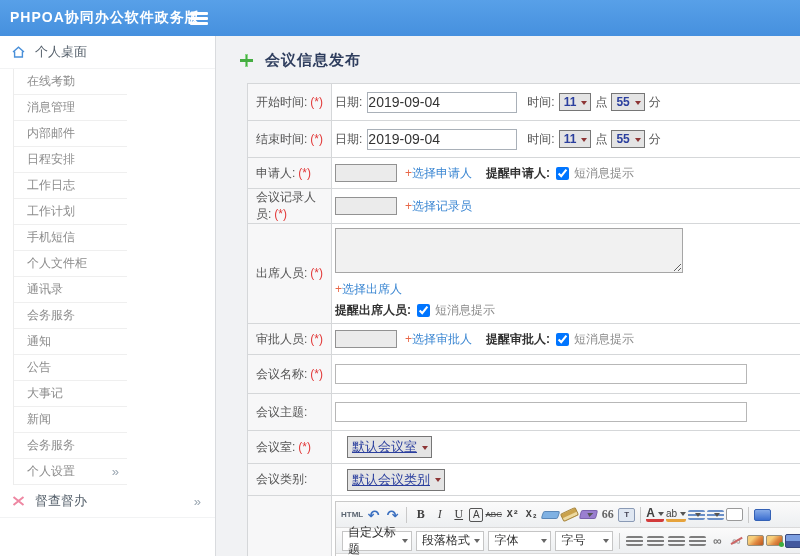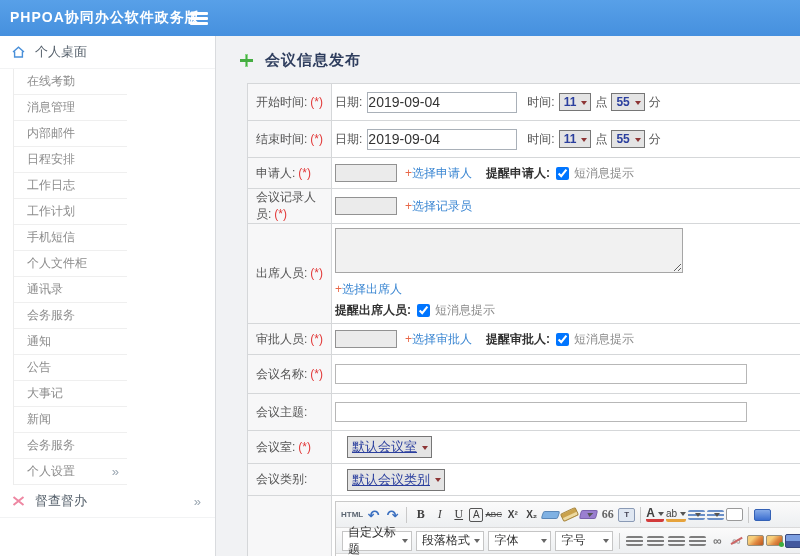--- a/index.html
+++ b/index.html
@@ -72,21 +72,21 @@
   .tb-btn { display:inline-flex; align-items:center; justify-content:center; min-width:17px;
     height:18px; margin:0 1px; font-size:12px; color:#404040; cursor:pointer; border-radius:2px; }
   .tb-sep { width:1px; height:16px; background:#c9c9c9; margin:0 4px; }
   .t-html { font-size:8px; font-weight:bold; color:#5a6470; }
   .t-undo,.t-redo { color:#3a6fc0; font-size:14px; font-weight:bold; }
   .t-bold { font-weight:bold; font-family:"Liberation Serif","DejaVu Serif",serif; }
   .t-italic { font-style:italic; font-family:"Liberation Serif","DejaVu Serif",serif; }
   .t-underline { text-decoration:underline; font-family:"Liberation Serif","DejaVu Serif",serif; }
   .t-fontborder { border:1px solid #555; height:14px; min-width:14px; font-size:10px; }
   .t-strike { font-size:8px; text-decoration:line-through; }
-  .t-sup,.t-sub { font-size:10px; font-weight:bold; }
+  .t-sup,.t-sub { font-size:10px; font-weight:bold;font-family:Liberation Mono, monospace; }
   .ic-eraser { width:13px; height:8px; background:#7fb1e3; border:1px solid #5a87b8; transform:skewX(-18deg); }
   .ic-broom { width:12px; height:9px; background:linear-gradient(#caa24c 55%,#ecd9a0 55%);
     transform:rotate(-25deg); border:1px solid #a5833a; }
   .ic-paint { width:11px; height:9px; background:#9a7fd0; border:1px solid #7a61ad; transform:skewX(-14deg); }
   .t-quote { font-weight:bold; font-family:"Liberation Serif","DejaVu Serif",serif; color:#666; }
   .ic-paste { width:13px; height:14px; background:#dfe7f2; border:1px solid #8a9ab5;
     font-size:8px; font-weight:bold; color:#445; }
   .t-fontcolor { font-weight:bold; border-bottom:3px solid #d23b3b; height:15px; }
   .t-highlight { font-size:10px; border-bottom:3px solid #e6a33c; height:15px; }
   .ic-ol,.ic-ul { width:13px; height:10px;

